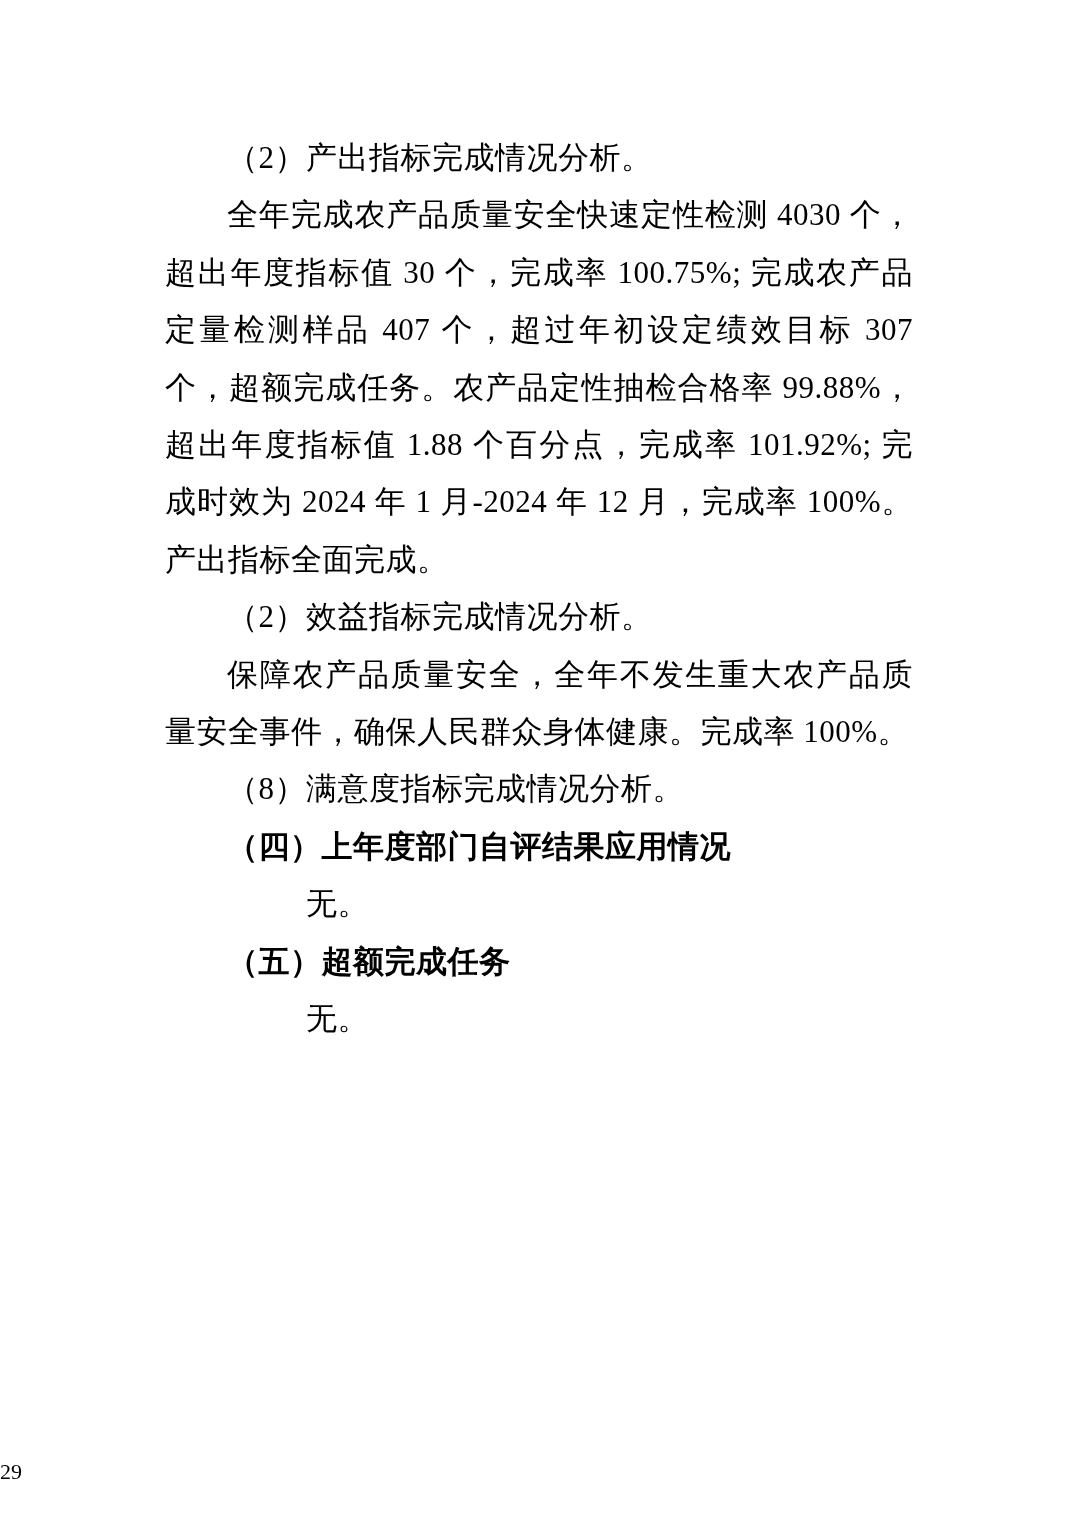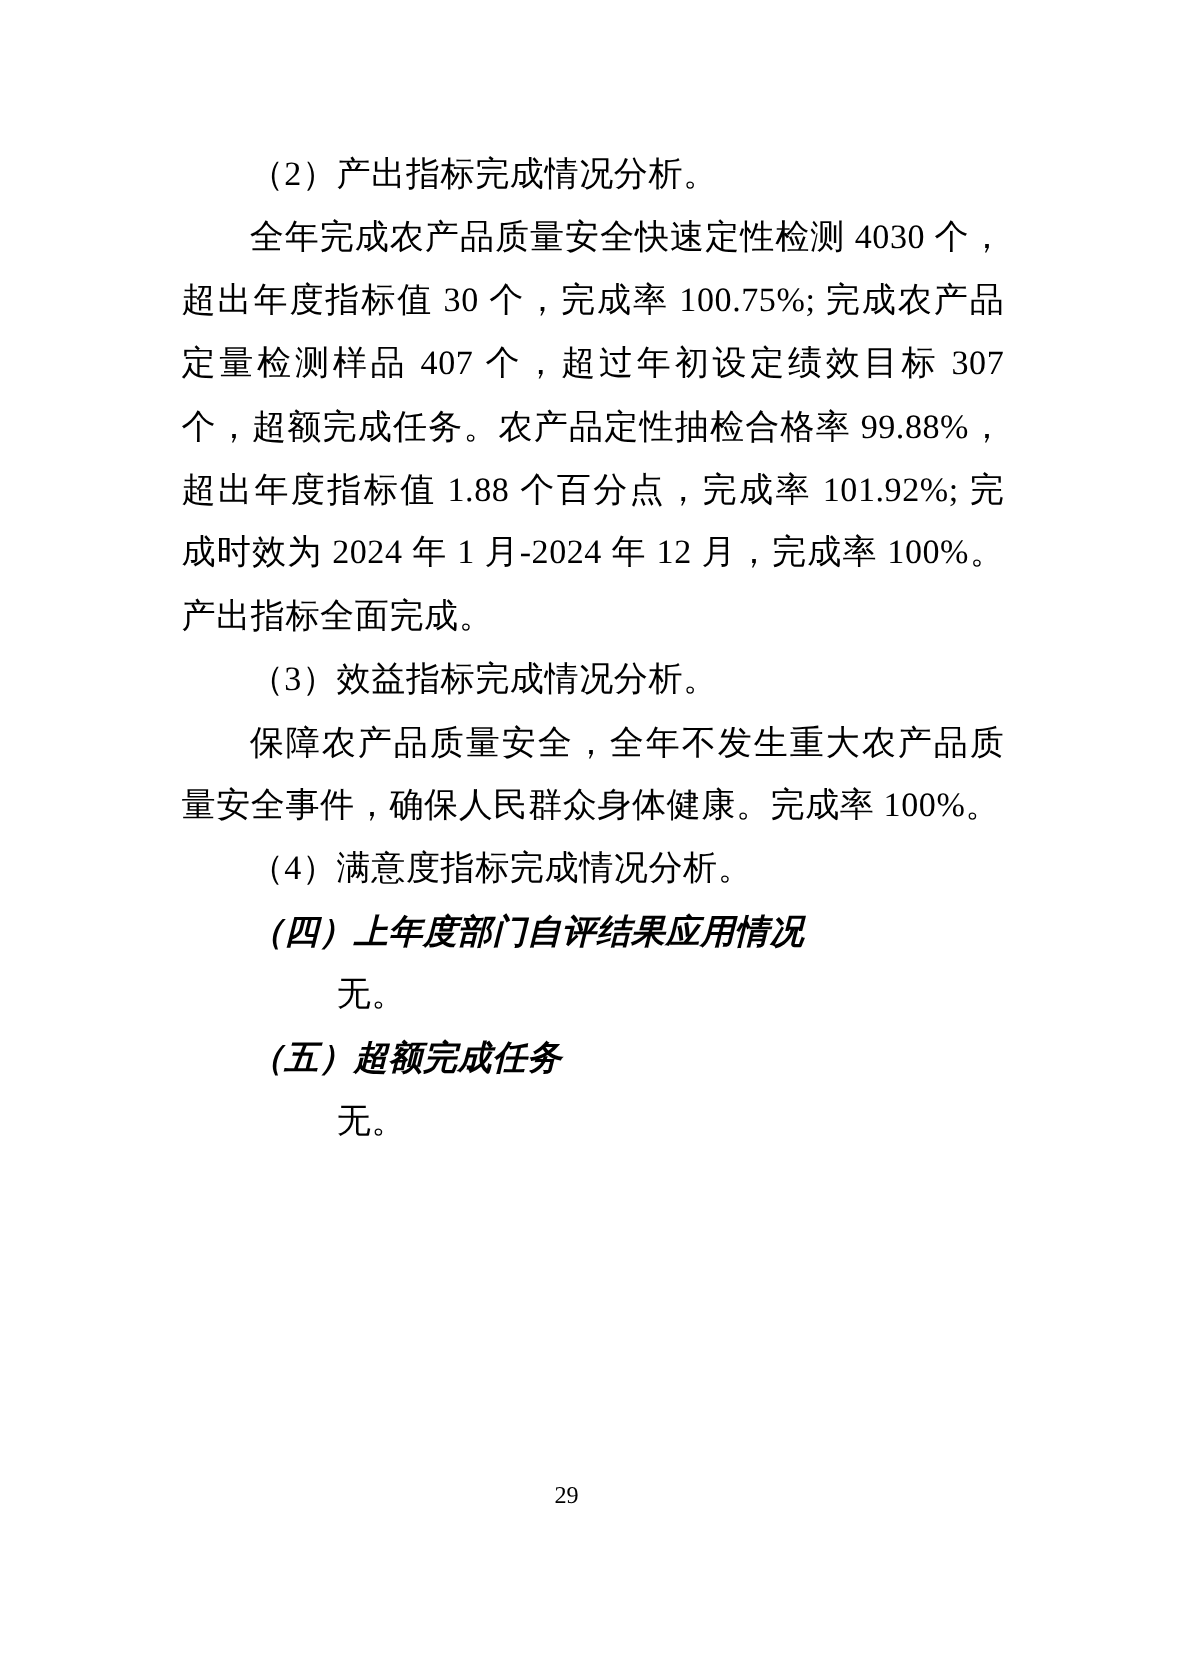--- a/index.html
+++ b/index.html
@@ -34,44 +34,42 @@
   }
   .para-body {
     text-indent: 2em;
     text-align: justify;
     text-align-last: left;
     font-family: Liberation Serif, serif;
   }
   .para-heading {
     text-indent: 2em;
     font-weight: bold;
-    font-style: italic;
   }
   .para-none {
     text-indent: 4.55em;
   }
   .page-number {
     position: absolute;
-    top: 1345px;
+    top: 1458px;
     left: 0;
     width: 100%;
-    text-align: center;
     font-size: 22px;
     line-height: 28px;
   }
 </style>
 </head>
 <body>
 
 <div class="page">
   <div class="content">
     <p class="para-sub">（2）产出指标完成情况分析。</p>
     <p class="para-body">全年完成农产品质量安全快速定性检测 4030 个，超出年度指标值 30 个，完成率 100.75%; 完成农产品定量检测样品 407 个，超过年初设定绩效目标 307 个，超额完成任务。农产品定性抽检合格率 99.88%，超出年度指标值 1.88 个百分点，完成率 101.92%; 完成时效为 2024 年 1 月-2024 年 12 月，完成率 100%。产出指标全面完成。</p>
-    <p class="para-sub">（3）效益指标完成情况分析。</p>
+    <p class="para-sub">（2）效益指标完成情况分析。</p>
     <p class="para-body">保障农产品质量安全，全年不发生重大农产品质量安全事件，确保人民群众身体健康。完成率 100%。</p>
-    <p class="para-sub">（4）满意度指标完成情况分析。</p>
+    <p class="para-sub">（8）满意度指标完成情况分析。</p>
     <p class="para-heading">（四）上年度部门自评结果应用情况</p>
     <p class="para-none">无。</p>
     <p class="para-heading">（五）超额完成任务</p>
     <p class="para-none">无。</p>
   </div>
   <div class="page-number">29</div>
 </div>
 
 </body></html>

